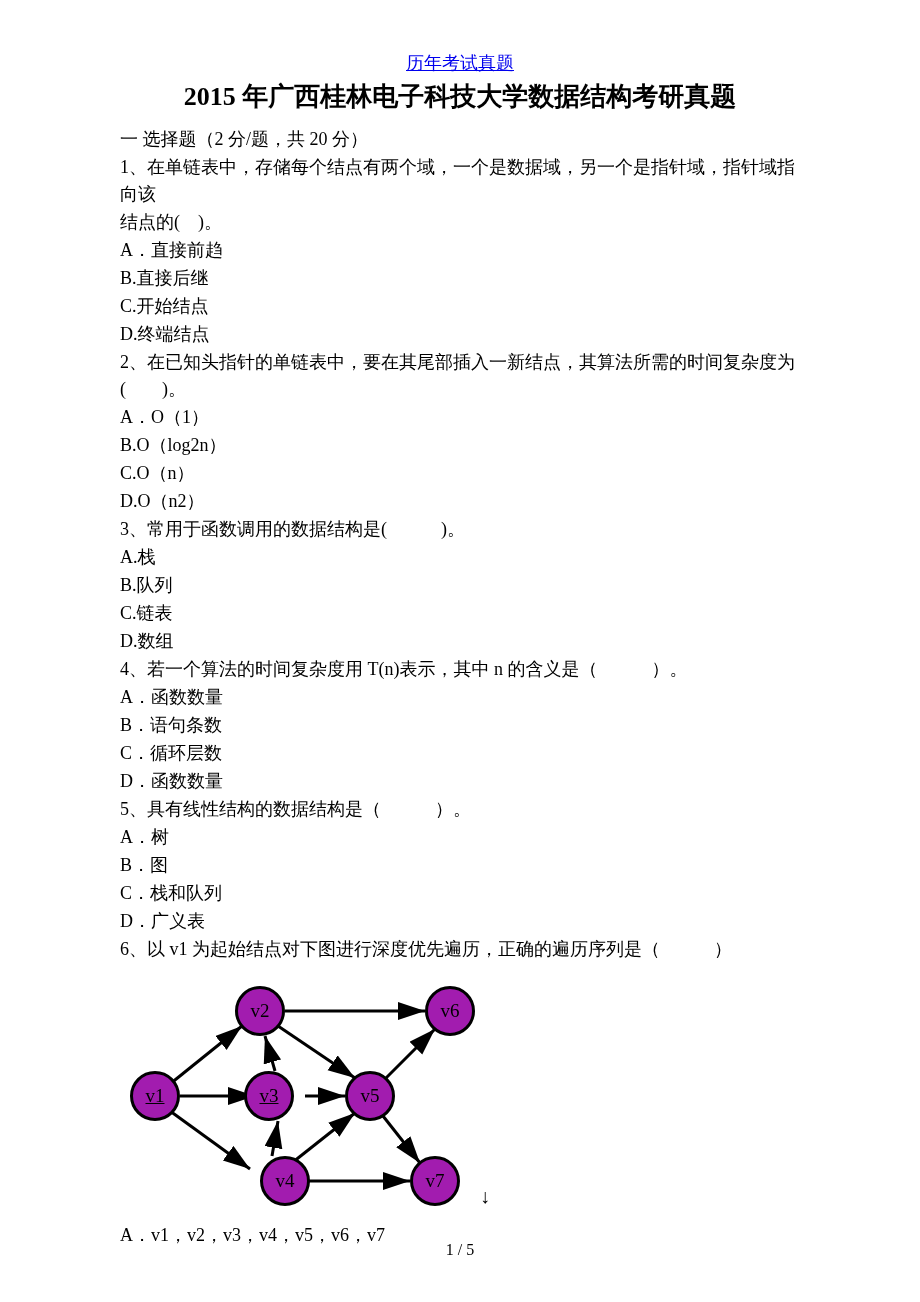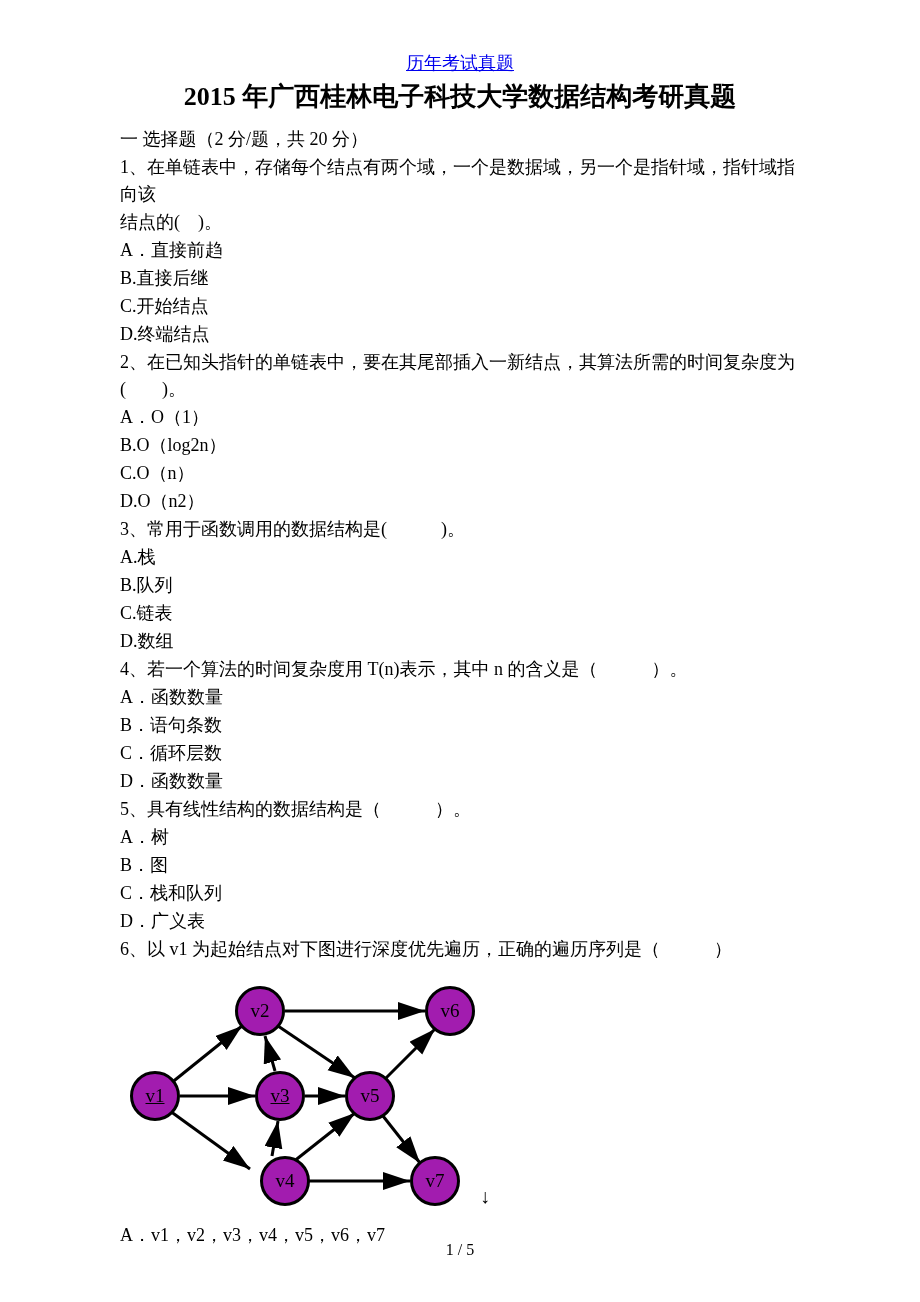--- a/index.html
+++ b/index.html
@@ -143,21 +143,21 @@
     <line x1="265" y1="108" x2="315" y2="58" stroke="#000" stroke-width="3" marker-end="url(#ah)"></line>
 
     <line x1="263" y1="145" x2="300" y2="192" stroke="#000" stroke-width="3" marker-end="url(#ah)"></line>
   </svg>
   <div class="node" style="left:10px; top:100px;text-decoration:underline;">
       <span>v1</span>
     </div>
   <div class="node" style="left:115px; top:15px;">
       <span>v2</span>
     </div>
-  <div class="node" style="left:135px; top:100px;text-decoration:underline;">
+  <div class="node" style="left:124px; top:100px;text-decoration:underline;">
       <span>v3</span>
     </div>
   <div class="node" style="left:140px; top:185px;">
       <span>v4</span>
     </div>
   <div class="node" style="left:225px; top:100px;">
       <span>v5</span>
     </div>
   <div class="node" style="left:305px; top:15px;">
       <span>v6</span>

